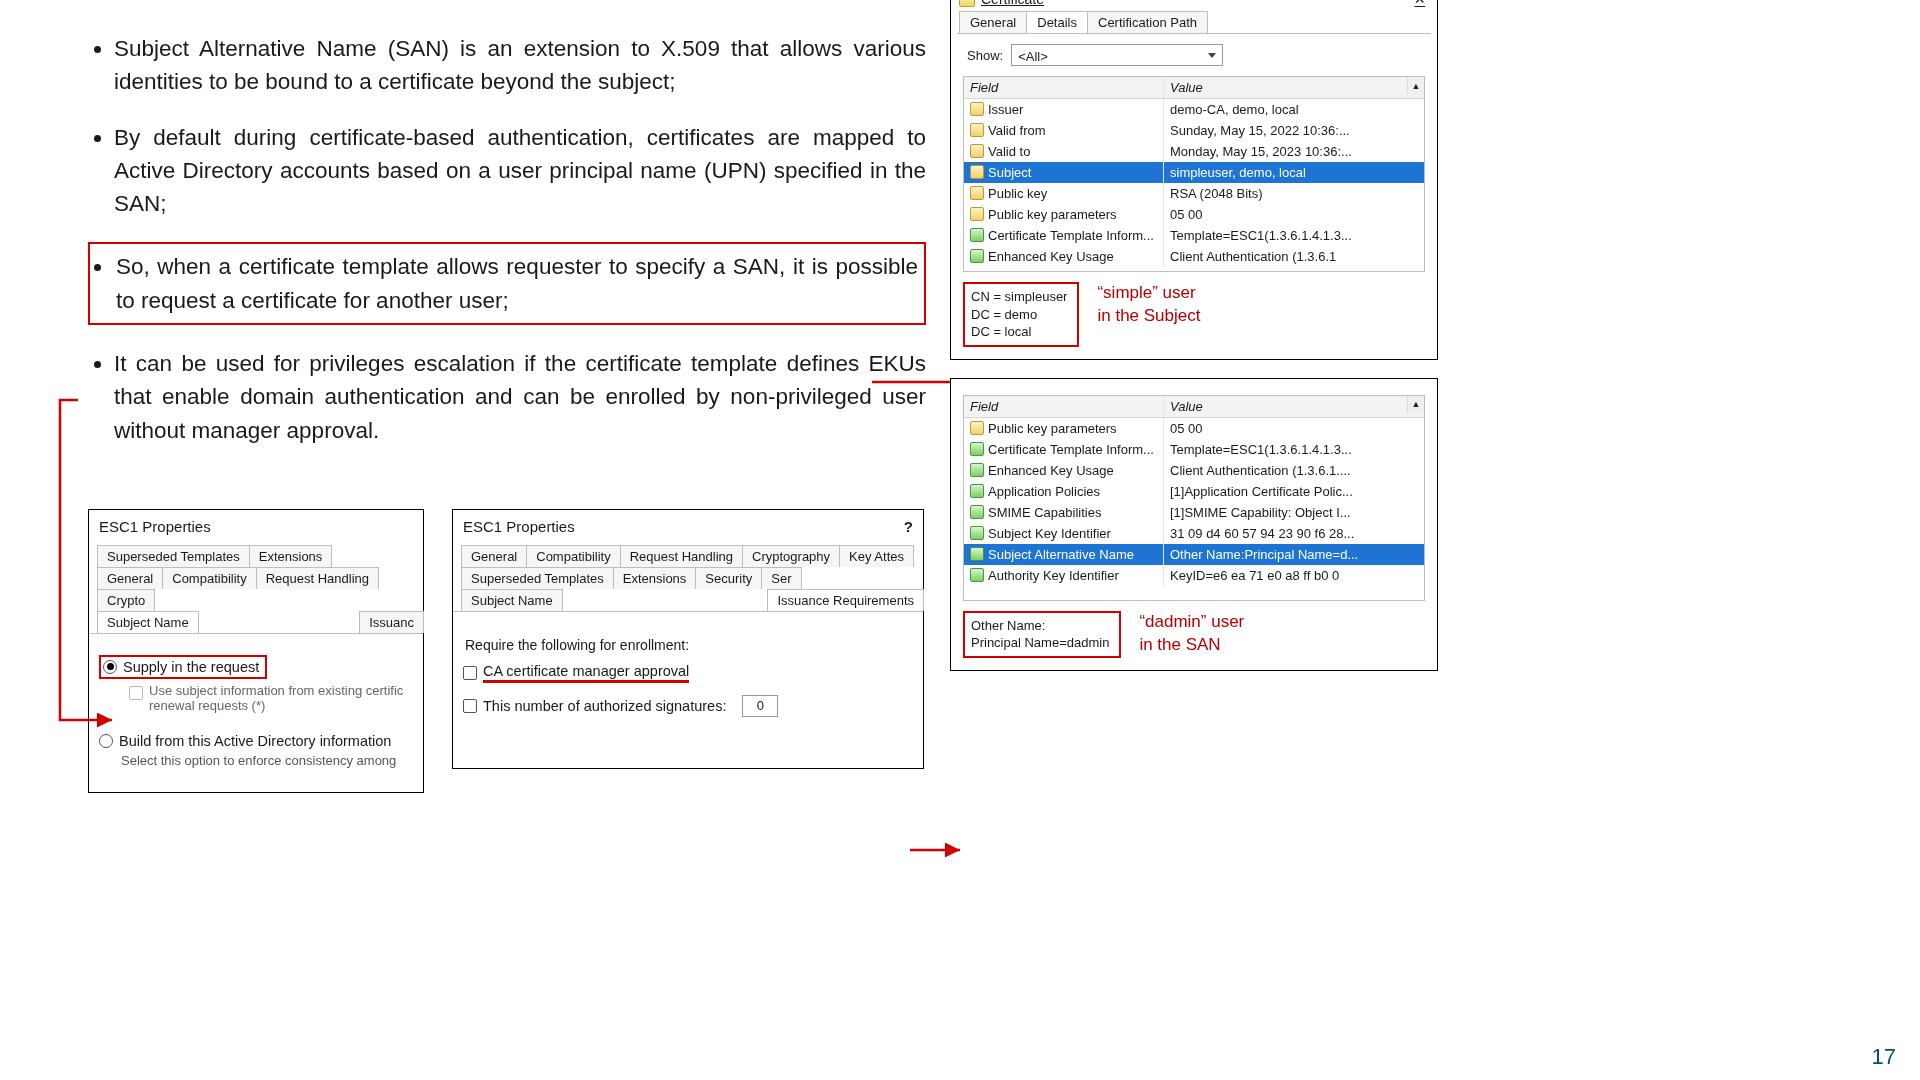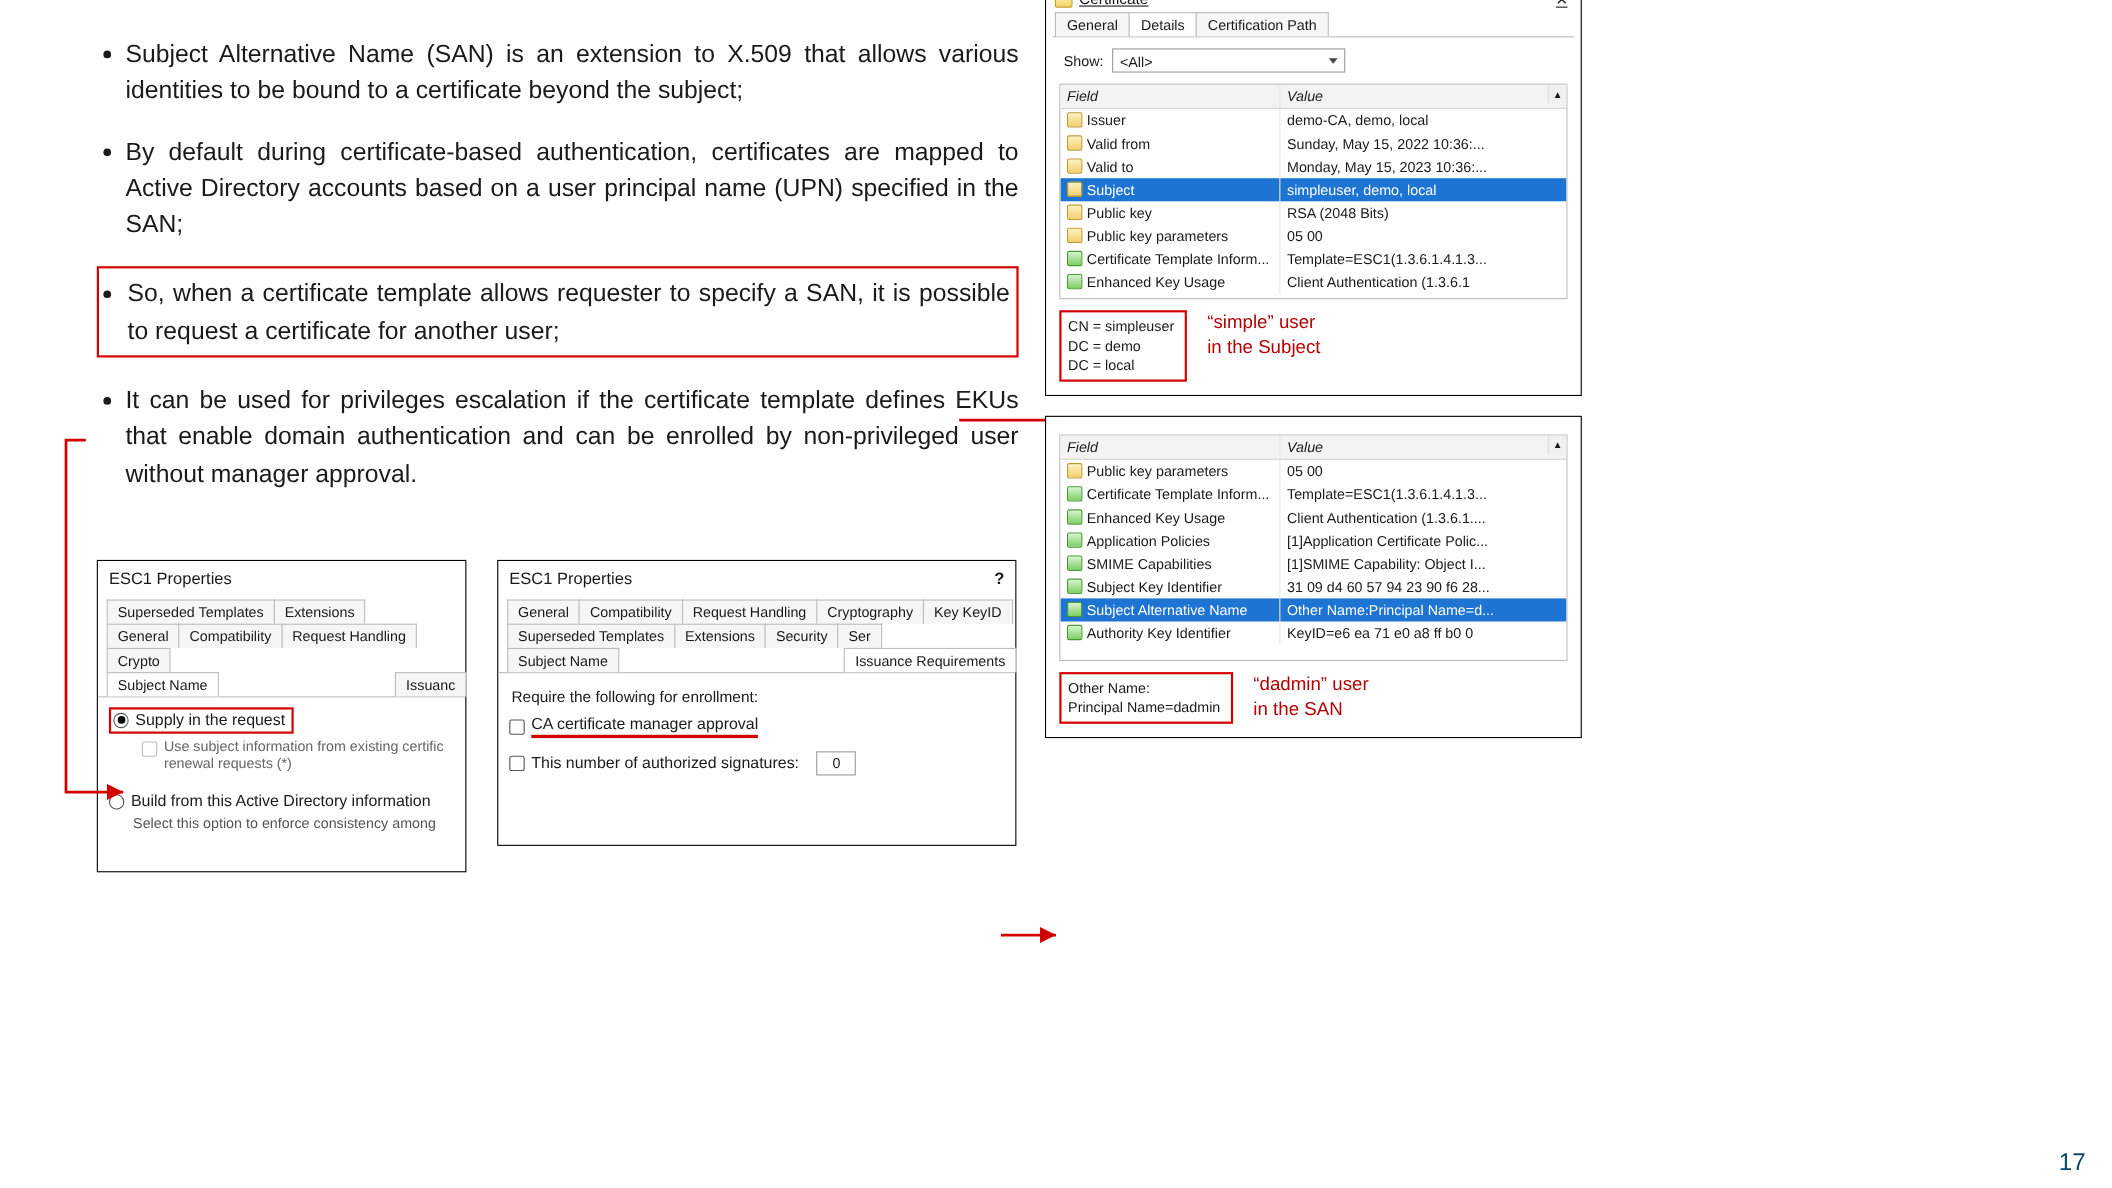--- a/index.html
+++ b/index.html
@@ -83,21 +83,21 @@
     margin-right: -1px;
     font-size: 13px;
     white-space: nowrap;
   }
   .tab.active {
     background: #fff;
     font-weight: 500;
   }
   .tab-area {
     border-top: 1px solid #bdbdbd;
-    padding: 5px 10px;
+    padding: 17px 10px;
   }
   .tabs.row2 { margin-top: 0px; }
   .radio-line, .check-line {
     display: flex;
     align-items: center;
     font-size: 14.5px;
     margin: 4px 0;
     gap: 6px;
   }
   .radio, .square-check {
@@ -306,21 +306,21 @@
         <div class="props-panel b">
           <div class="props-title">
             <span>ESC1 Properties</span>
             <span class="qmark">?</span>
           </div>
           <div class="tabs">
             <div class="tab">General</div>
             <div class="tab">Compatibility</div>
             <div class="tab">Request Handling</div>
             <div class="tab">Cryptography</div>
-            <div class="tab">Key KeyID</div>
+            <div class="tab">Key Attes</div>
           </div>
           <div class="tabs row2">
             <div class="tab">Superseded Templates</div>
             <div class="tab">Extensions</div>
             <div class="tab">Security</div>
             <div class="tab">Ser</div>
           </div>
           <div class="tabs row2">
             <div class="tab">Subject Name</div>
             <div class="tab active" style="margin-left:auto;">Issuance Requirements</div>

